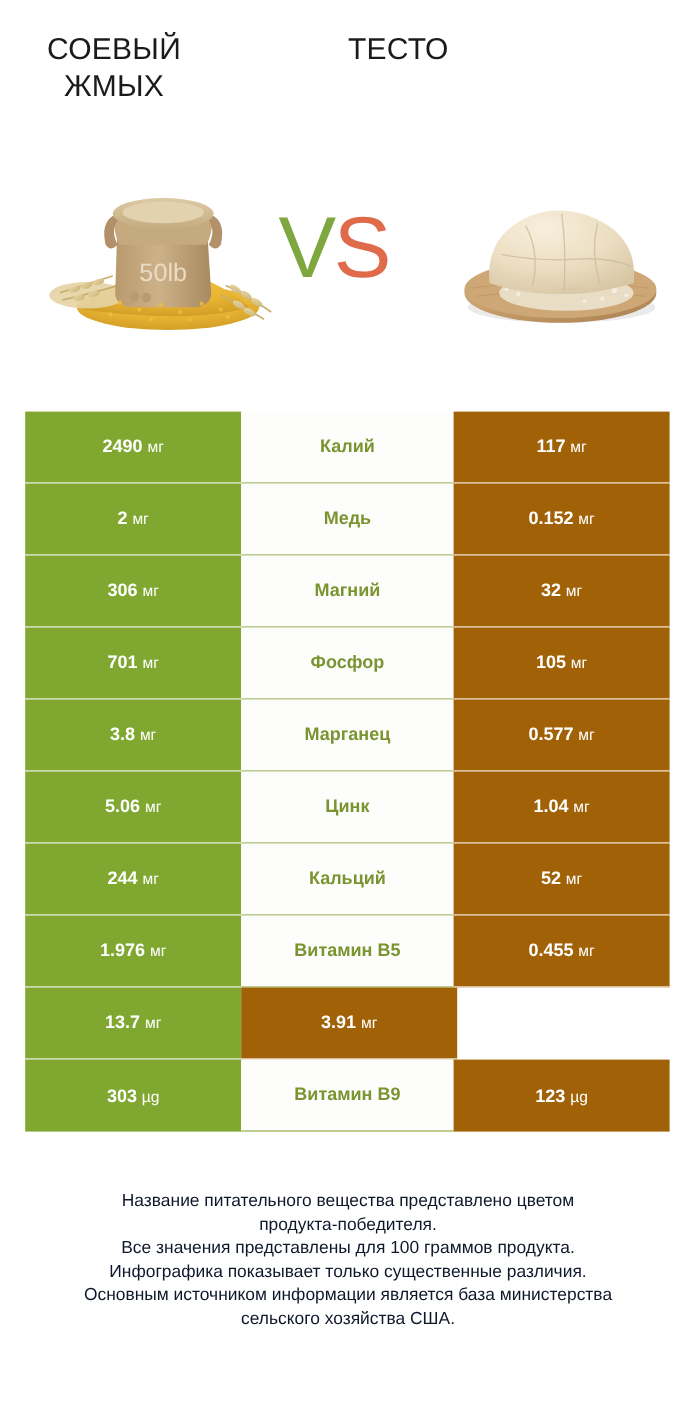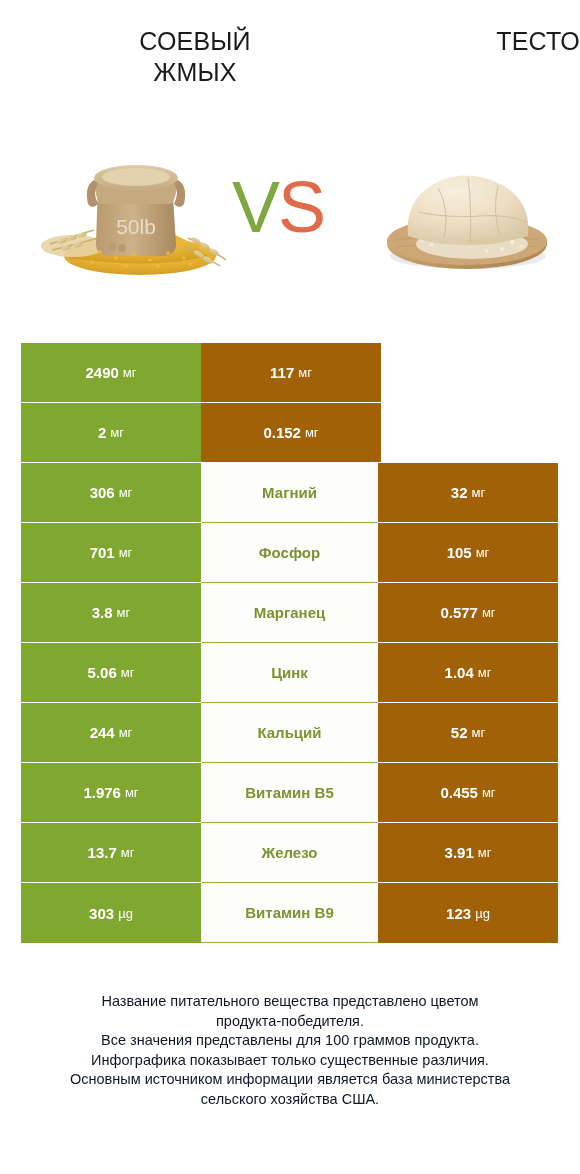--- a/index.html
+++ b/index.html
@@ -21,24 +21,23 @@
     top: 0;
     left: 0;
     width: 580px;
     height: 120px;
     display: flex;
   }
   .title-col {
     width: 50%;
     display: flex;
     align-items: flex-start;
-    justify-content: flex-end;
+    justify-content: flex-start;
     padding-top: 26px;
     box-sizing: border-box;
-    padding-left: 44px;
   }
   .title-text {
     font-size: 25px;
     line-height: 31px;
     color: #1a1a1a;
     text-align: center;
     font-weight: 400;
     letter-spacing: 0.2px;
     max-width: 190px;
   }
@@ -284,30 +283,32 @@
     <path d="M88 86 Q100 92 112 86 Q102 94 88 86 Z" fill="#d4c2a0" opacity="0.8"></path>
   </svg>
 </div>
 
 <div class="table" id="table-body">
     <div class="row">
       <div class="cell cell-left">
         <span class="val-num">2490</span>
         <span class="val-unit">мг</span>
       </div>
+      <div class="cell cell-mid">Калий</div>
       <div class="cell cell-right">
         <span class="val-num">117</span>
         <span class="val-unit">мг</span>
       </div>
     </div>
     <div class="row">
       <div class="cell cell-left">
         <span class="val-num">2</span>
         <span class="val-unit">мг</span>
       </div>
+      <div class="cell cell-mid">Медь</div>
       <div class="cell cell-right">
         <span class="val-num">0.152</span>
         <span class="val-unit">мг</span>
       </div>
     </div>
     <div class="row">
       <div class="cell cell-left">
         <span class="val-num">306</span>
         <span class="val-unit">мг</span>
       </div>
@@ -370,21 +371,20 @@
       <div class="cell cell-right">
         <span class="val-num">0.455</span>
         <span class="val-unit">мг</span>
       </div>
     </div>
     <div class="row">
       <div class="cell cell-left">
         <span class="val-num">13.7</span>
         <span class="val-unit">мг</span>
       </div>
-      <div class="cell cell-mid">Железо</div>
       <div class="cell cell-right">
         <span class="val-num">3.91</span>
         <span class="val-unit">мг</span>
       </div>
     </div>
     <div class="row">
       <div class="cell cell-left">
         <span class="val-num">303</span>
         <span class="val-unit">µg</span>
       </div>

